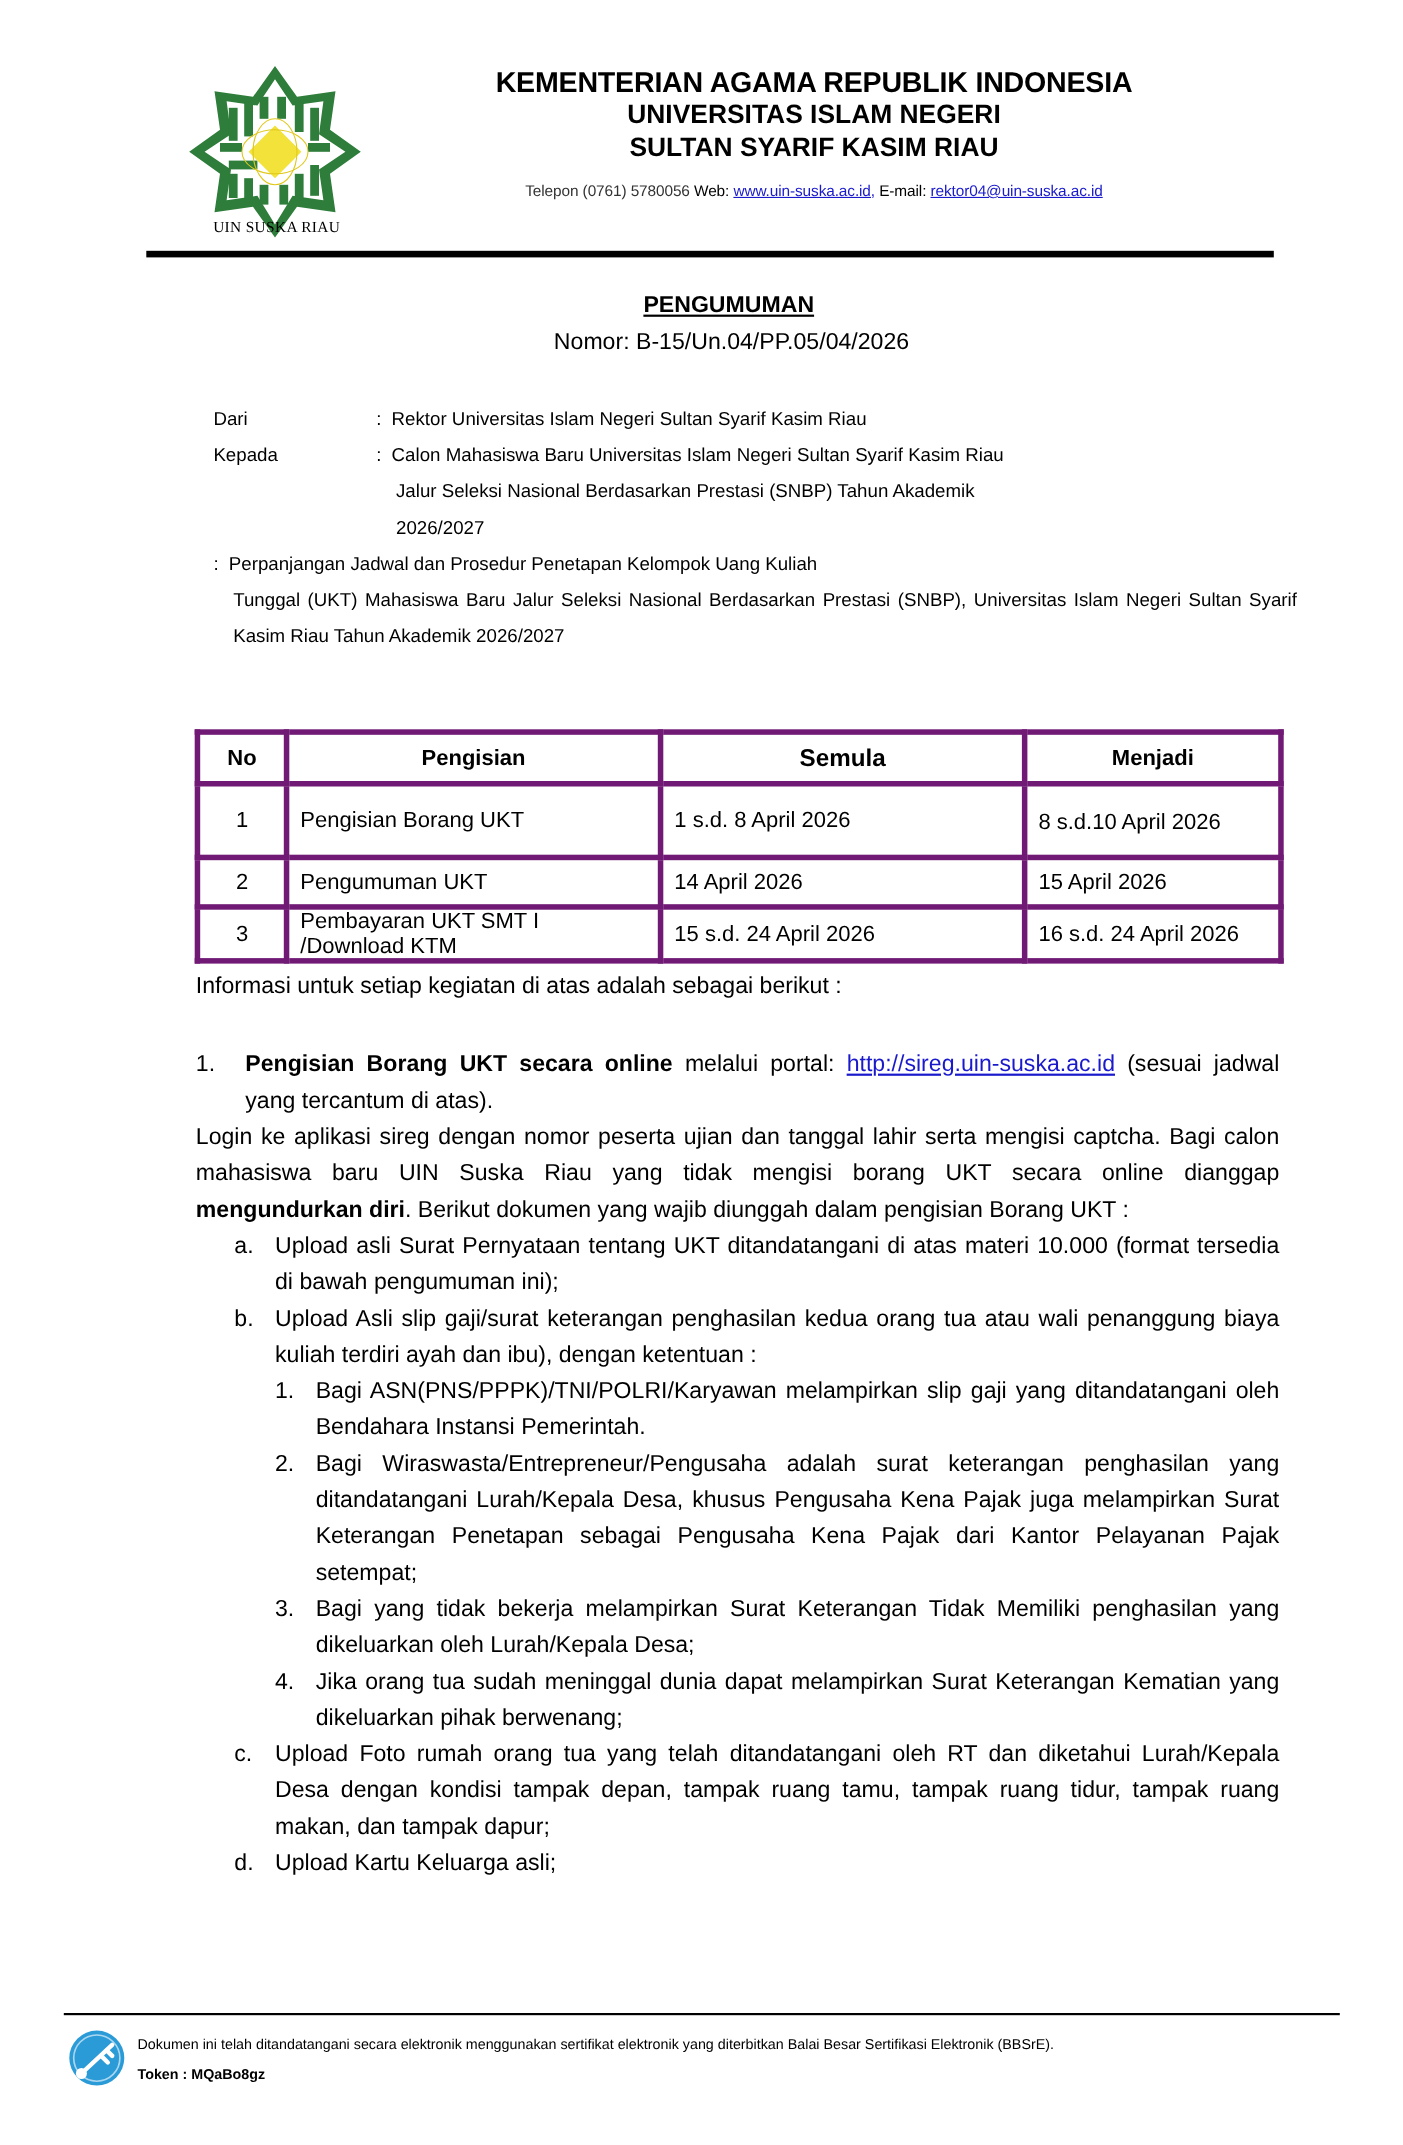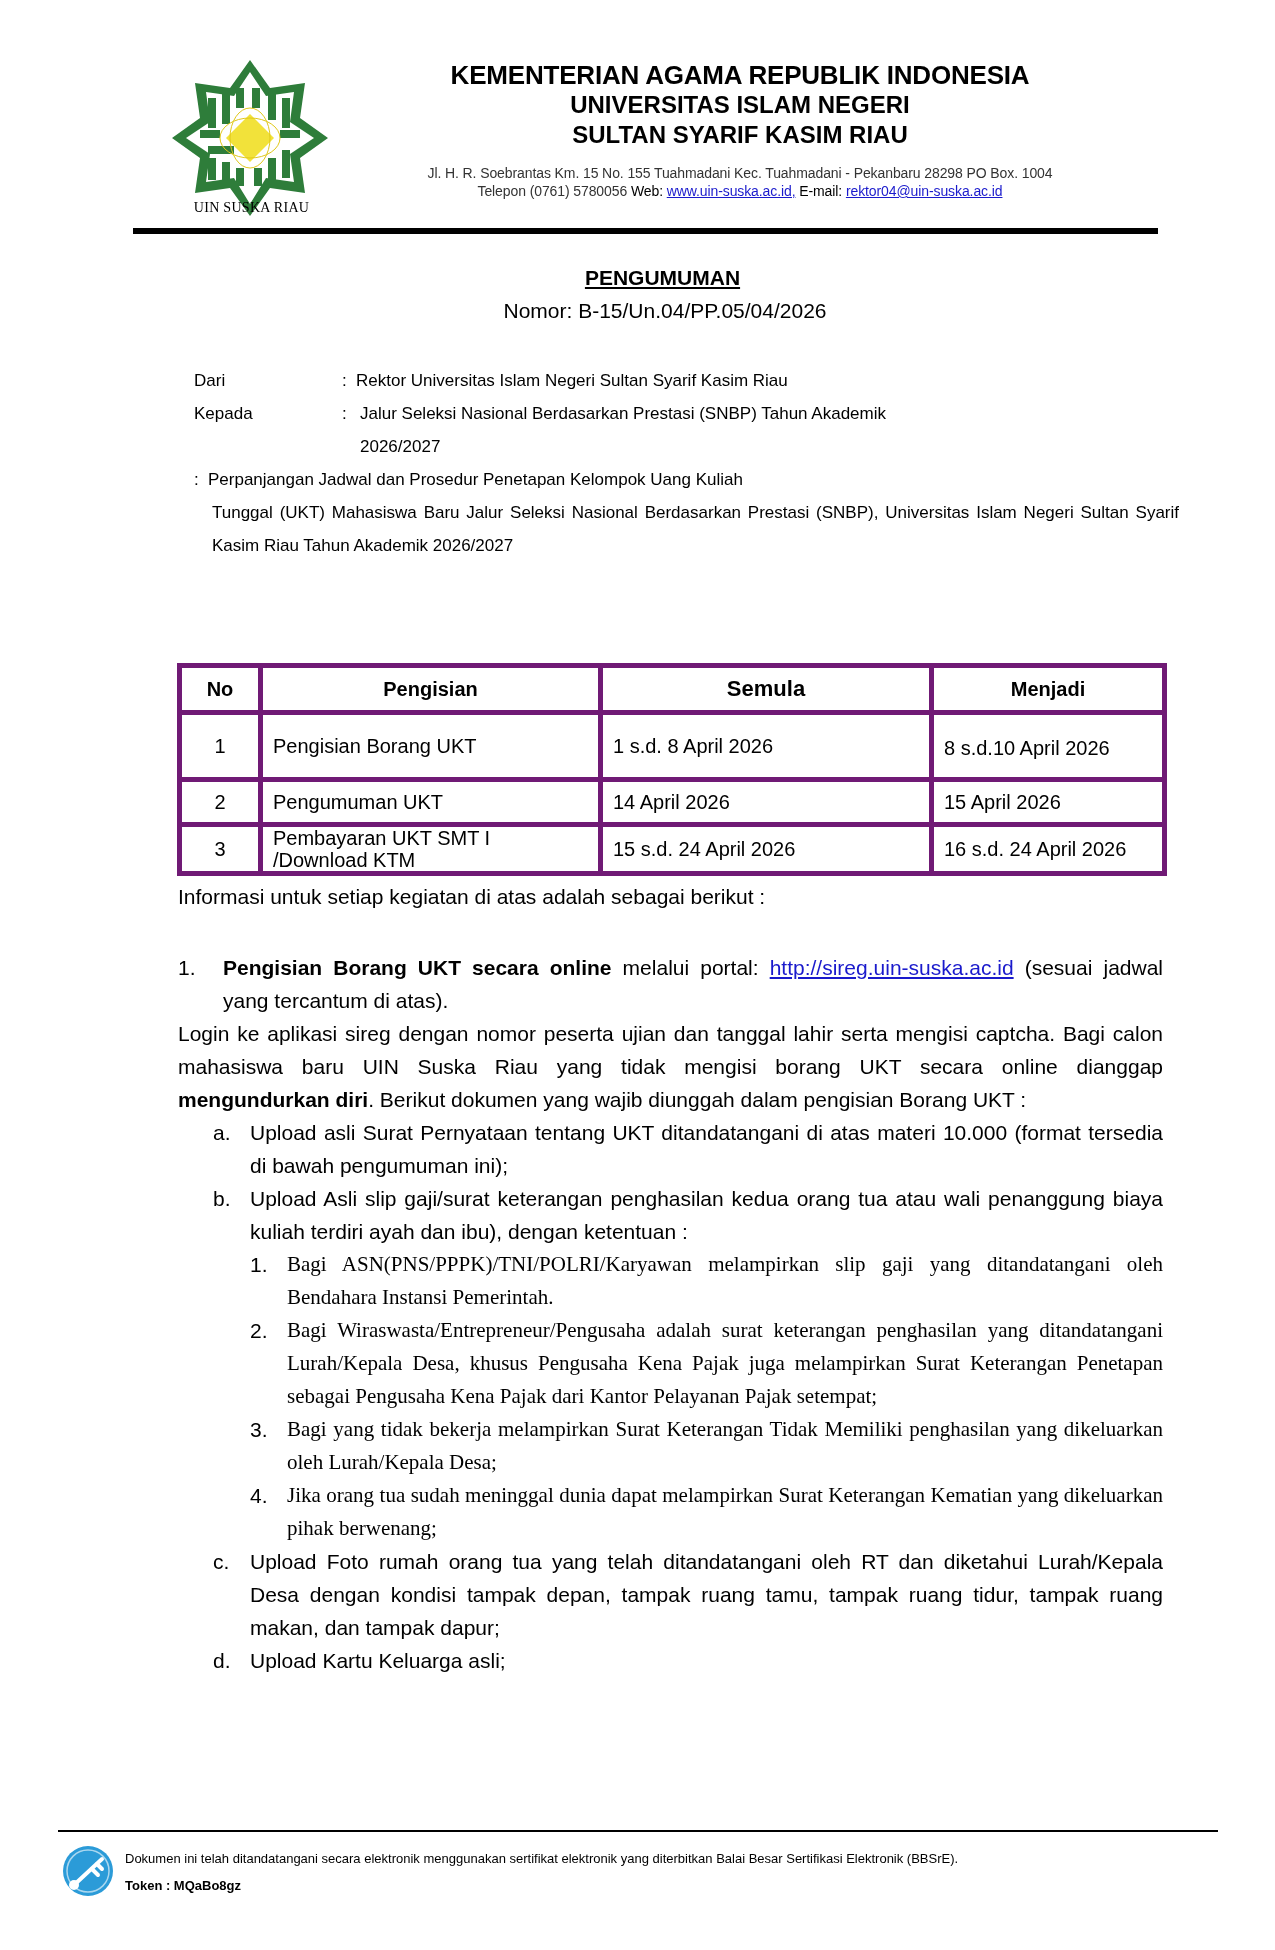--- a/index.html
+++ b/index.html
@@ -174,21 +174,20 @@
     .sub-list .sub-item {
       display: flex;
     }
     .sub-marker {
       width: 37px;
       flex: none;
     }
     .sub-body {
       flex: 1;
       text-align: justify;
-      font-family: Liberation Serif, serif;
     }
     .link { color: #1a1acc; text-decoration: underline; }
     b { font-weight: bold; }
     .footer-rule {
       position: absolute;
       left: 58px;
       top: 1830px;
       width: 1160px;
       height: 2px;
       background: #000;
@@ -250,21 +249,20 @@
     <ellipse cx="80" cy="80" rx="20" ry="30"></ellipse>
   </g>
 </svg>
 <div class="logo-caption">UIN SUSKA RIAU</div>
 
 <div class="kop">
   <div class="l1">KEMENTERIAN AGAMA REPUBLIK INDONESIA</div>
   <div class="l2">UNIVERSITAS ISLAM NEGERI</div>
   <div class="l3">SULTAN SYARIF KASIM RIAU</div>
   <div class="addr">
-    <div>Jl. H. R. Soebrantas Km. 15 No. 155 Tuahmadani Kec. Tuahmadani - Pekanbaru 28298 PO Box. 1004</div>
     <div>
       <span>Telepon (0761) 5780056</span>
       <span class="dark">Web:</span>
       <a>www.uin-suska.ac.id,</a>
       <span class="dark">E-mail:</span>
       <a>rektor04@uin-suska.ac.id</a>
     </div>
   </div>
 </div>
 <div class="kop-rule"></div>
@@ -275,20 +273,21 @@
 <div class="meta">
   <div class="meta-row">
     <span class="meta-label">Dari</span>
     <span class="meta-colon">:</span>
     <span class="meta-value">Rektor Universitas Islam Negeri Sultan Syarif Kasim Riau</span>
   </div>
   <div class="meta-row">
     <span class="meta-label">Kepada</span>
     <span class="meta-colon">:</span>
     <span class="meta-value">
+      <span>Calon Mahasiswa Baru Universitas Islam Negeri  Sultan Syarif Kasim Riau</span>
       <span class="cont">Jalur Seleksi Nasional Berdasarkan   Prestasi (SNBP) Tahun Akademik</span>
       <span class="cont">2026/2027</span>
     </span>
   </div>
   <div class="meta-row">
     <span class="meta-colon">:</span>
     <span class="meta-value">
       <span>Perpanjangan Jadwal dan Prosedur Penetapan Kelompok Uang Kuliah</span>
       <span class="cont">Tunggal (UKT) Mahasiswa Baru Jalur Seleksi Nasional Berdasarkan Prestasi (SNBP), Universitas Islam Negeri Sultan Syarif Kasim Riau Tahun Akademik 2026/2027</span>
     </span>

